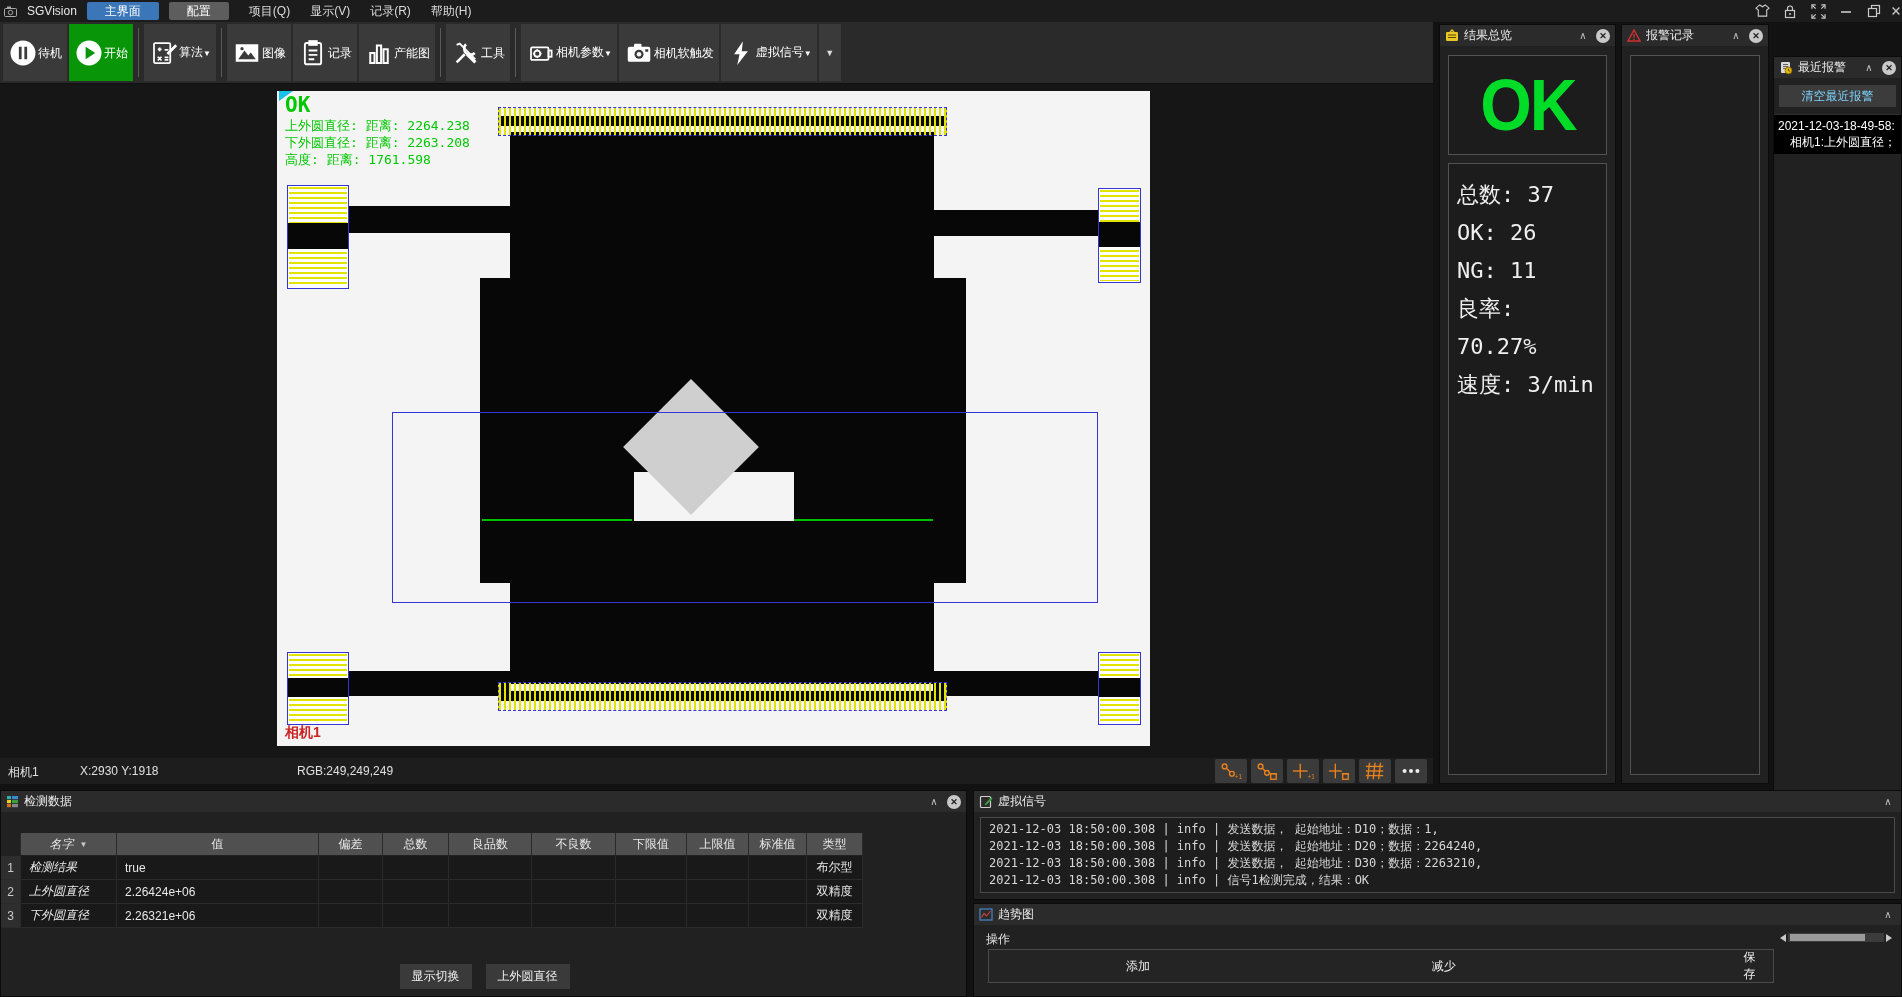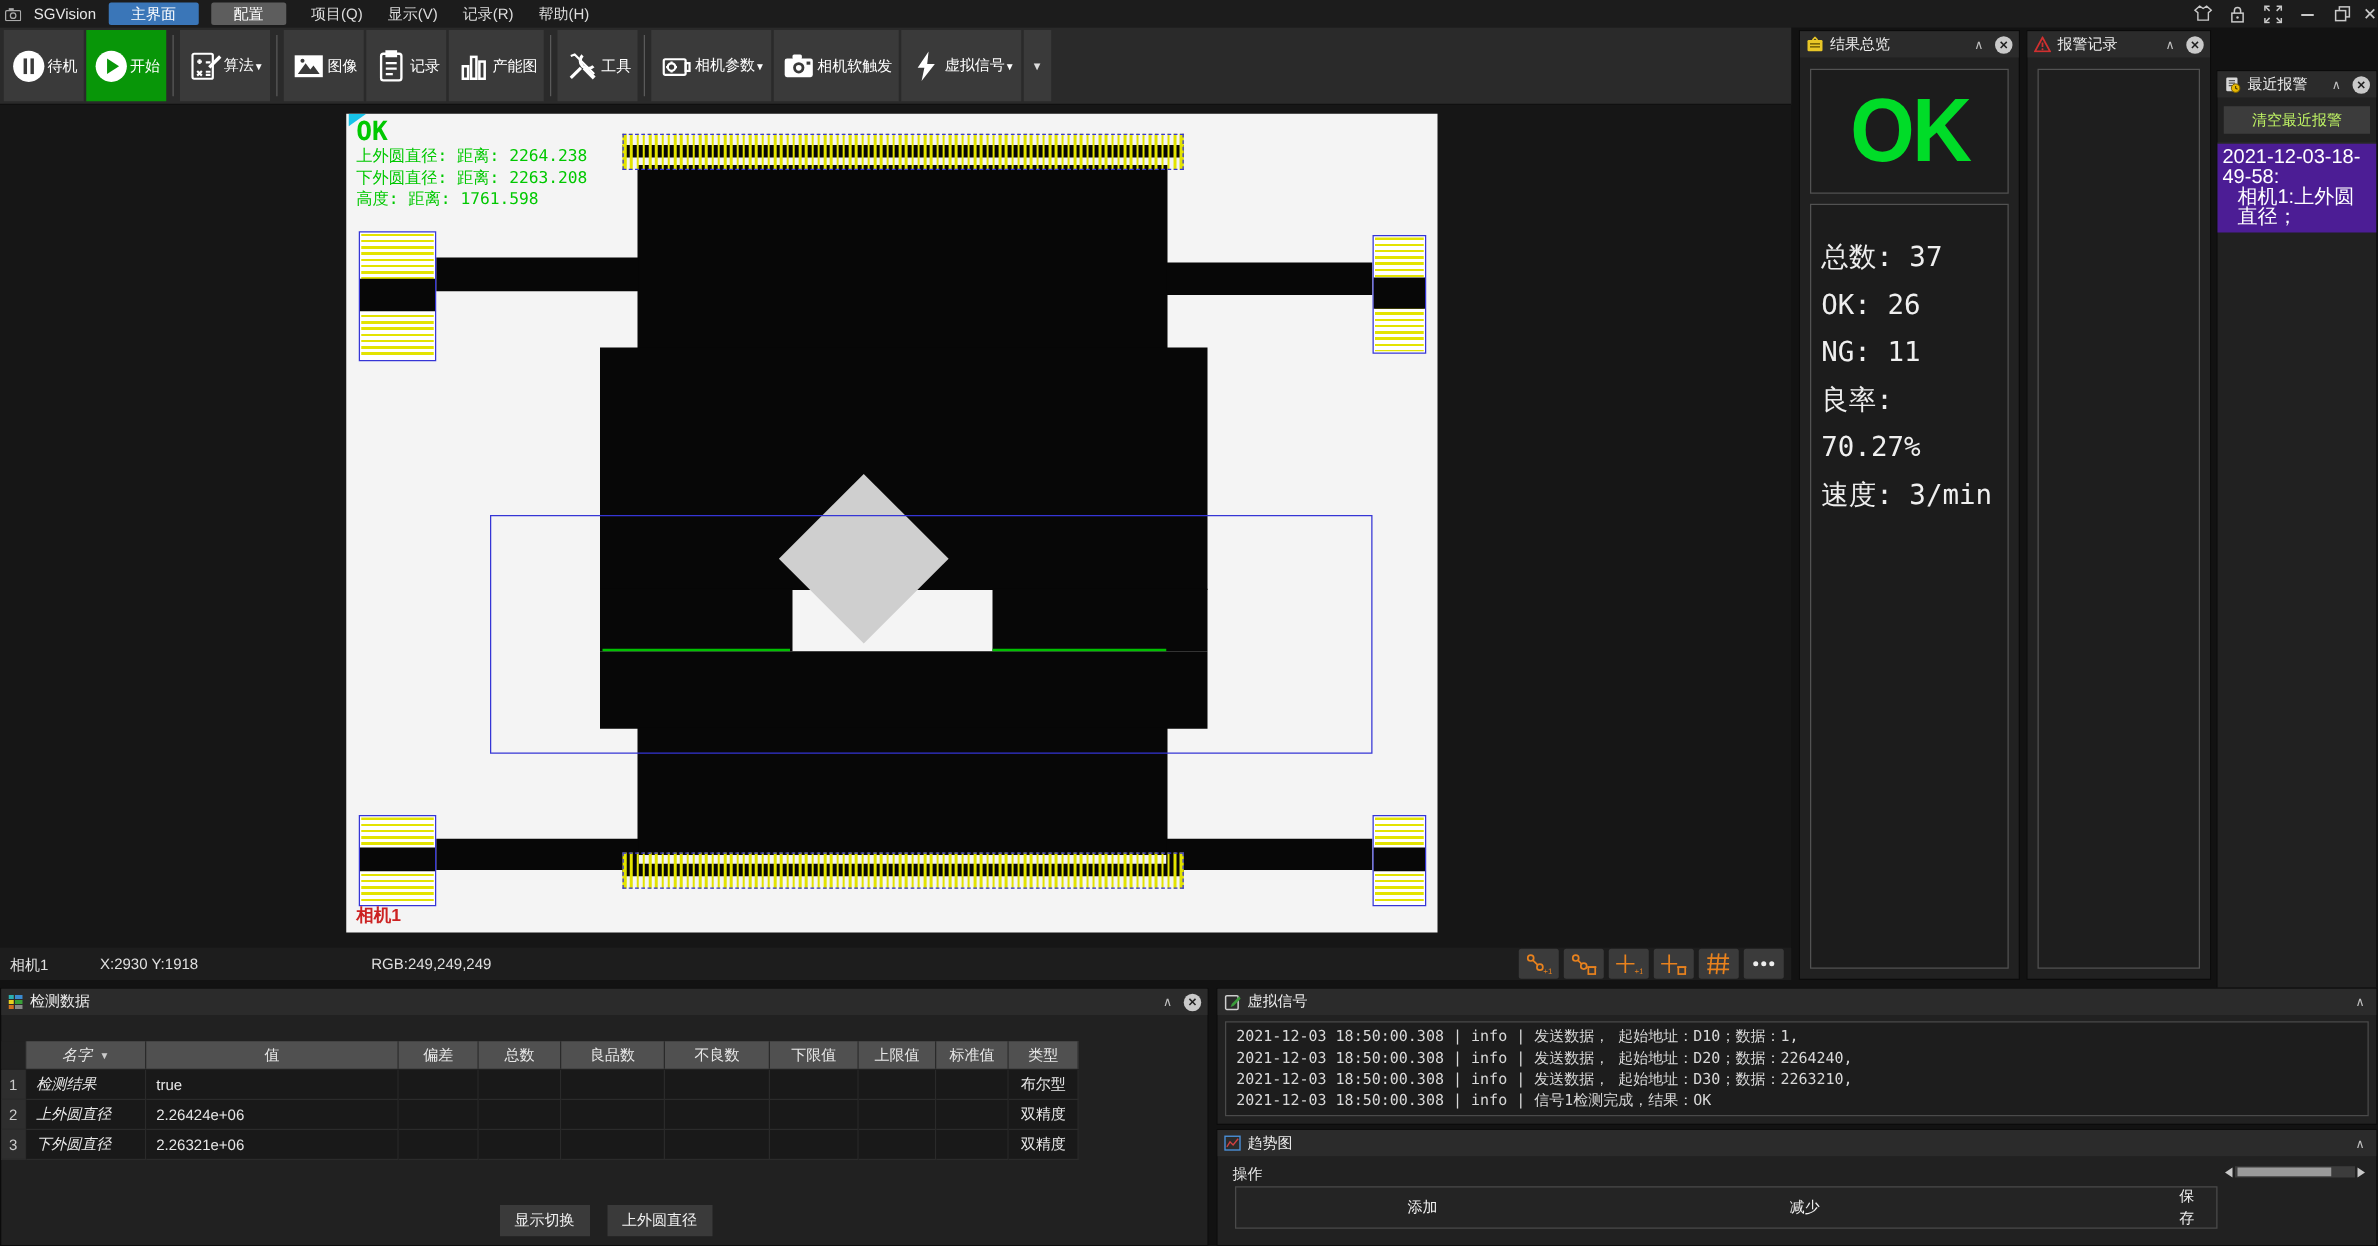--- a/index.html
+++ b/index.html
@@ -58,31 +58,31 @@
   .panel { position:absolute; background:#212121; border:1px solid #0b0b0b; }
   .phead { height:21px; display:flex; align-items:center; gap:5px; padding:0 5px; background:#2b2b2b; font-size:12px; color:#ececec; }
   .phead .sp { flex:1; }
   .chev { color:#c0c0c0; font-size:10px; width:16px; text-align:center; }
   .closebtn { width:14px; height:14px; border-radius:50%; background:#c9c9c9; color:#1d1d1d; font-size:9px; line-height:14px; text-align:center; font-weight:bold; }
 
   
   #ok-box { margin:9px 8px 0 8px; height:100px; border:1px solid #525252; background:#1c1c1c;
             display:flex; align-items:center; justify-content:center; }
   #ok-text { font-size:72px; font-weight:600; color:#00dc28; letter-spacing:-2px; transform:scaleX(0.92); }
-  #stats-box { margin:8px 8px 8px 8px; border:1px solid #525252; background:#1c1c1c; padding:24px 8px; flex:1; }
+  #stats-box { margin:8px 8px 8px 8px; border:1px solid #525252; background:#1c1c1c; padding:12px 8px; flex:1; }
   .stat-line { font-size:22px; line-height:38px; color:#efefef; font-family:"DejaVu Sans Mono", monospace; white-space:nowrap; }
 
   
   #alarm-list { margin:9px 8px 8px 8px; border:1px solid #525252; background:#1e1e1e; flex:1; }
 
   
-  #clear-alarm-btn { margin:7px 5px 0 5px; height:22px; background:#3c3c3c; color:#bef264; font-size:12px;
+  #clear-alarm-btn { margin:7px 5px 0 5px; height:22px; background:#3c3c3c; color:#7dd3fc; font-size:12px;
                      display:flex; align-items:center; justify-content:center; }
   #recent-list { margin:7px 0 8px 0; flex:1; border-top:1px solid #2e2e2e; }
-  .alarm-entry { background:#4c1d95; color:#fff; font-size:16px; padding:3px 4px 4px 4px; line-height:16px; }
+  .alarm-entry { background:#000000; color:#fff; font-size:12px; padding:3px 4px 4px 4px; line-height:16px; }
   .alarm-entry .msg { padding-left:12px; }
 
   
   #det-table { position:absolute; left:0; top:42px; width:967px; }
   .trow { display:flex; height:24px; }
   .trow.head { height:22px; margin-bottom:1px; }
   .tcell { border-right:1px solid #2a2a2a; display:flex; align-items:center; justify-content:center;
            font-size:12px; color:#e8e8e8; overflow:hidden; white-space:nowrap; }
   .head .tcell { background:#505050; }
   .body .tcell { background:#191919; border-bottom:1px solid #2b2b2b; }

